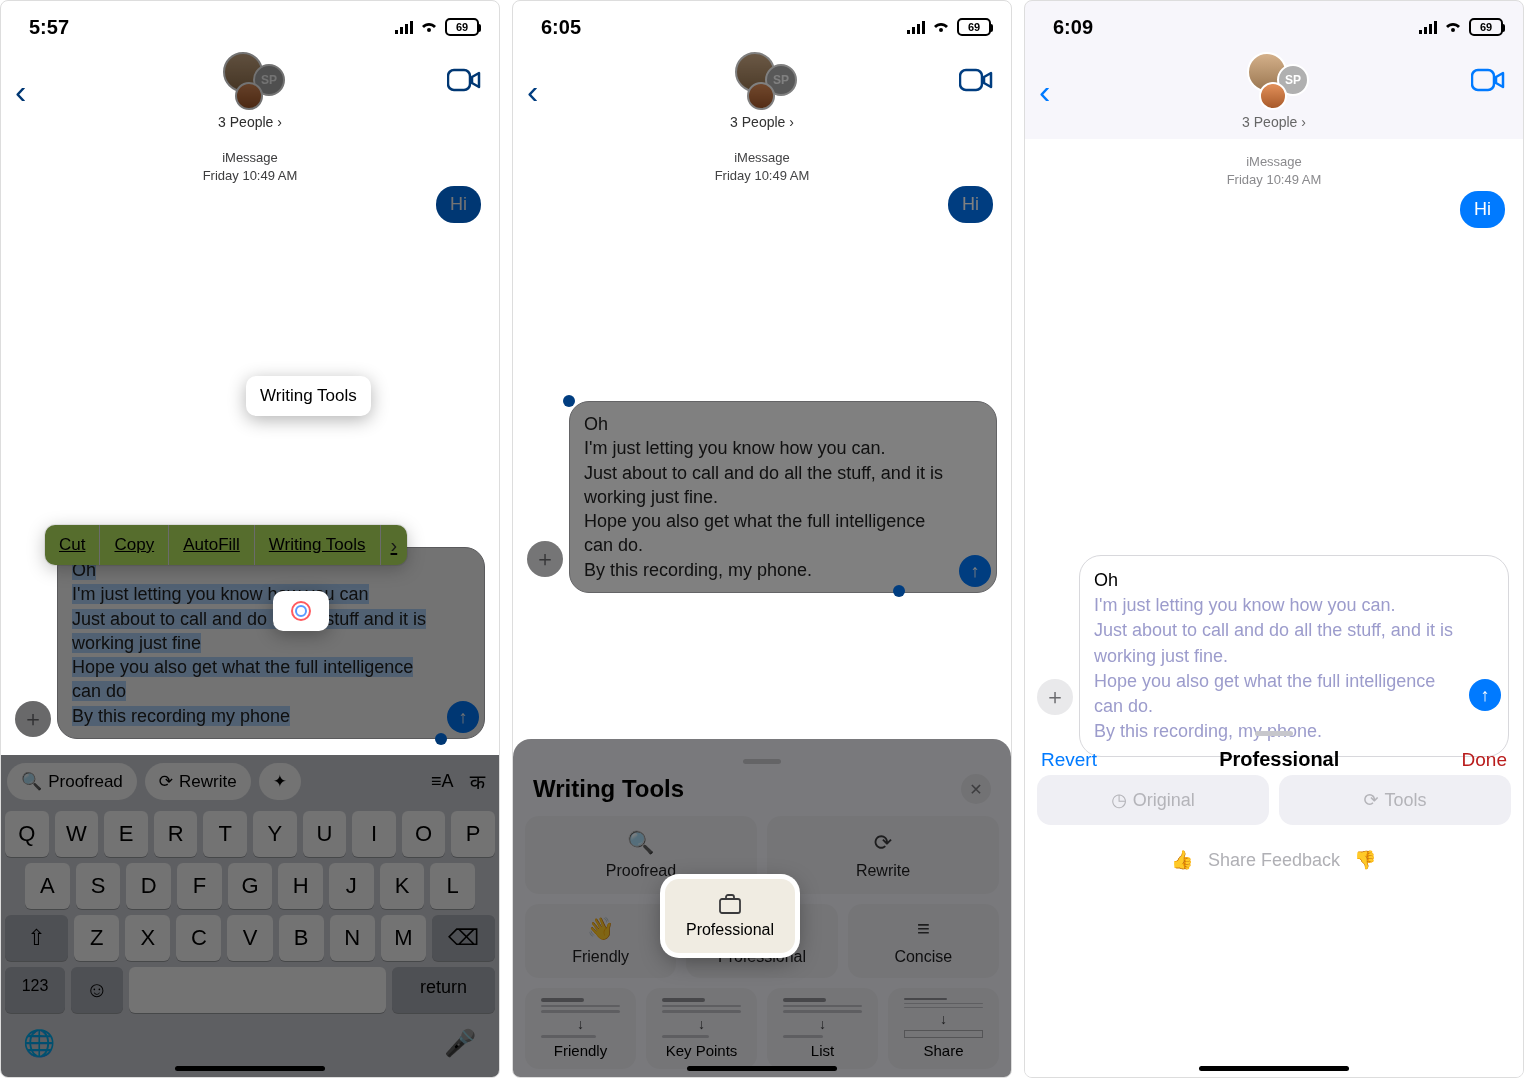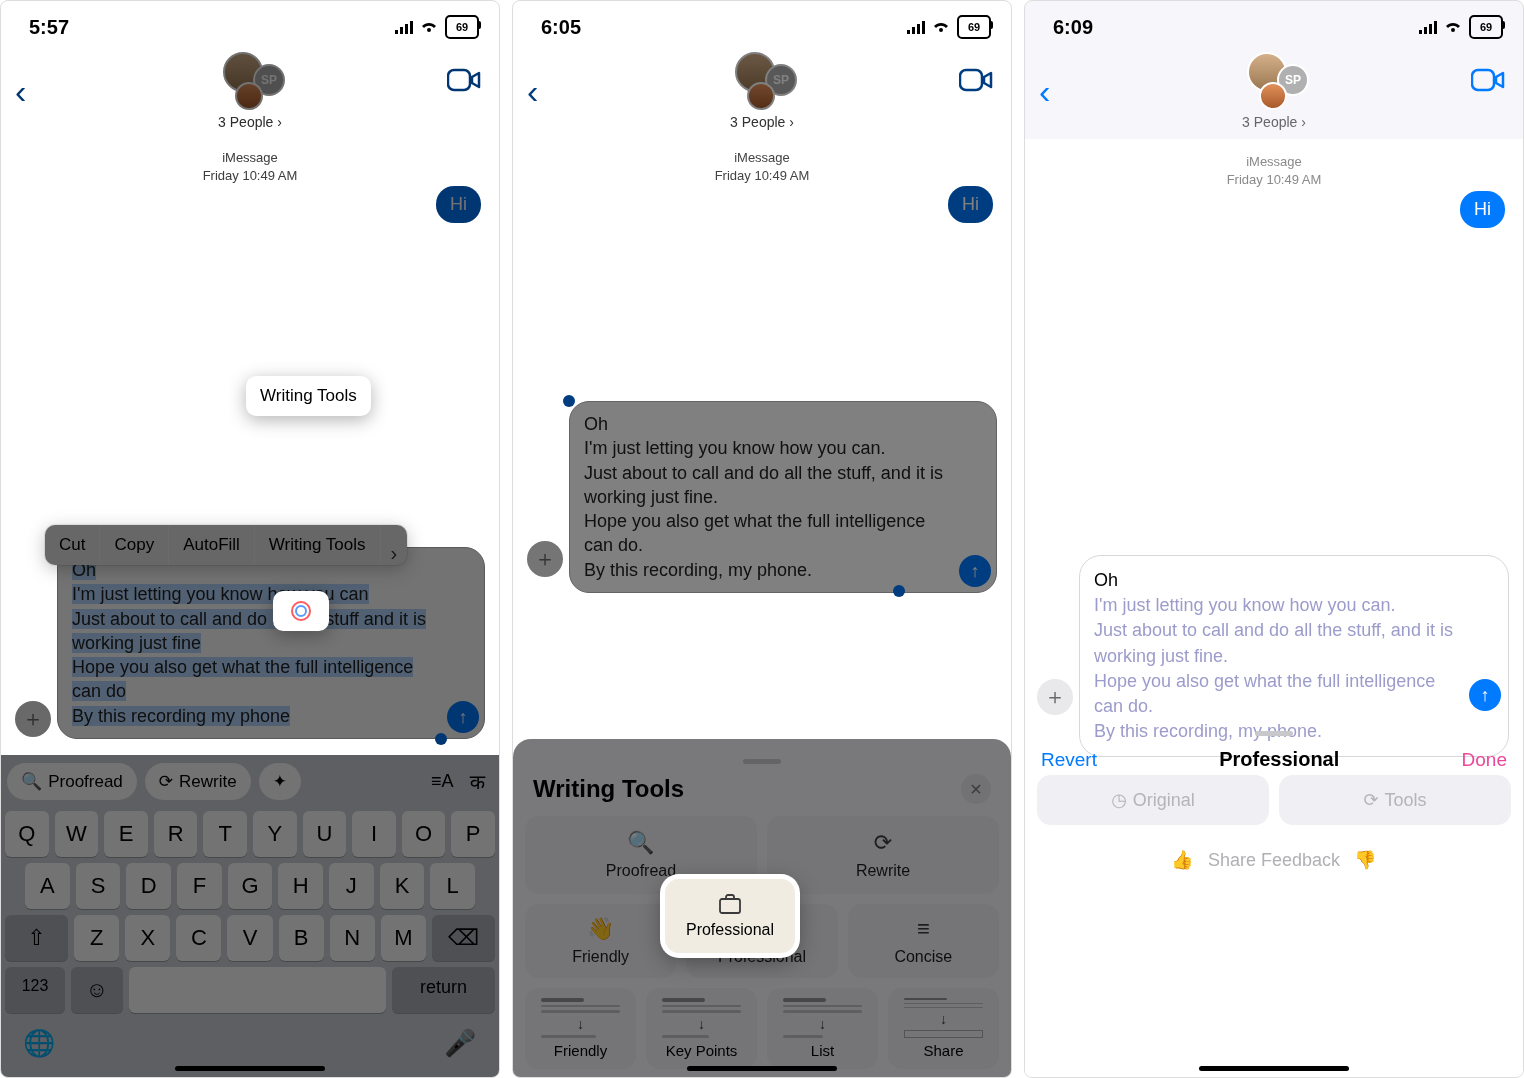--- a/index.html
+++ b/index.html
@@ -4,21 +4,21 @@
 <style>
   * { box-sizing: border-box; margin: 0; padding: 0; font-family: -apple-system, "SF Pro Text", "Helvetica Neue", Arial, sans-serif; }
   body { background: #fff; display: flex; gap: 12px; padding: 0; width: 1524px; height: 1078px; }
   .phone { flex: 1; border: 1px solid #ddd; border-radius: 8px; overflow: hidden; position: relative; background: #fff; }
   .dim { filter: brightness(0.45); }
   .dim-light { filter: brightness(0.50); }
   .statusbar { display: flex; justify-content: space-between; align-items: center; padding: 8px 20px 4px 28px; height: 48px; font-weight: 600; font-size: 20px; }
   .status-right { display:flex; align-items:center; gap:6px; }
   .sig { display:inline-flex; align-items:flex-end; gap:2px; height:14px;}
   .sig span{ width:3px; background:#000; display:inline-block; }
-  .battery { border:2px solid #000; border-radius:5px; width:34px; height:24px; position:relative; display:flex; align-items:center; justify-content:center; font-size:11px; font-weight:700;}
+  .battery { border:2px solid #000; border-radius:5px; width:34px; height:18px; position:relative; display:flex; align-items:center; justify-content:center; font-size:11px; font-weight:700;}
   .battery::after{content:""; position:absolute; right:-4px; top:4px; width:3px; height:8px; background:#000; border-radius:0 2px 2px 0;}
   .battery .lvl { font-size:11px; }
   .navbar { display:flex; align-items:center; padding: 4px 14px 10px 14px; position:relative; height:90px;}
   .back { color:#007aff; font-size:34px; font-weight:400; }
   .cam { position:absolute; right:18px; top:18px; color:#007aff; }
   .contact-stack { position:absolute; left:50%; transform:translateX(-50%); text-align:center; }
   .avatars { position:relative; width:70px; height:58px; margin:0 auto;}
   .ava { position:absolute; width:40px; height:40px; border-radius:50%; background:#c6c6c6; border:2px solid #fff;font-weight:bold;}
   .ava.a1{ left:8px; top:0; background:linear-gradient(#d4b08a,#9b7852);}
   .ava.a2{ right:0; top:12px; background:#b0b0b0; width:32px; height:32px; display:flex; align-items:center; justify-content:center; color:#fff; font-size:12px;}
@@ -28,21 +28,21 @@
   .bubble-out { background:#007aff; color:#fff; padding:8px 14px; border-radius:18px; position:absolute; right:18px; top:185px; font-size:18px;}
   .compose-area { position:absolute; bottom:0; left:0; right:0; }
   .input-wrap { position:relative; margin:0 14px 14px 56px; }
   .input-bubble { border:1px solid #c7c7cc; border-radius:20px; padding:10px 40px 10px 14px; font-size:18px; color:#222; background:#fff; min-height:44px; line-height:1.35;}
   .input-bubble .sel { background:#b3d7ff; }
   .handle { position:absolute; width:12px; height:12px; background:#007aff; border-radius:50%;}
   .handle.tl{ top:-6px; left:-6px;}
   .handle.br{ bottom:-6px; right:38px;}
   .plus-btn { position:absolute; left:14px; bottom:18px; width:36px;height:36px;border-radius:50%;background:#e9e9eb;display:flex;align-items:center;justify-content:center;color:#6a6a6e;font-size:22px;}
   .send-btn { position:absolute; right:6px; bottom:6px; width:32px;height:32px;border-radius:50%;background:#007aff;color:#fff;display:flex;align-items:center;justify-content:center;font-size:18px;}
-  .context-menu { position:absolute; top:378px; left:44px; display:flex; background:#e5e5e5; border-radius:10px; box-shadow:0 0 0 1px rgba(0,0,0,.08),0 4px 18px rgba(0,0,0,.25); overflow:hidden; align-items:flex-end;}
+  .context-menu { position:absolute; top:378px; left:44px; display:flex; background:#bef264; border-radius:10px; box-shadow:0 0 0 1px rgba(0,0,0,.08),0 4px 18px rgba(0,0,0,.25); overflow:hidden; align-items:center;text-decoration:underline;}
   .ctx-item{ padding:10px 14px; font-size:17px; border-right:1px solid #eee; color:#000;}
   .ctx-item:last-of-type{border-right:none;}
   .ctx-more{ padding:0 10px; font-size:20px; color:#333;}
   
   .suggest-row { display:flex; align-items:center; gap:8px; padding:8px 6px; background:#d1d4da; }
   .pill{ background:#fff; border-radius:22px; padding:8px 14px; font-size:17px; display:flex;align-items:center;gap:6px;}
   .pill.icon-only{ padding:8px 14px;}
   .key-row{ display:flex; gap:6px; padding:3px 4px; background:#d1d4da;}
   .key{ flex:1; background:#fff; border-radius:6px; text-align:center; padding:10px 0; font-size:22px; box-shadow:0 1px 0 rgba(0,0,0,.25);}
   .key.dark{ background:#adb1ba;}
@@ -77,21 +77,21 @@
   
   .result-box { position:absolute; left:54px; right:14px; top:550px; border:1px solid #d8d8dc; border-radius:22px; padding:12px 42px 12px 14px; font-size:18px; line-height:1.4;}
   .result-box .l1{ color:#000; }
   .result-box .rest{ color:#9c9ccc;}
   .send3 { position:absolute; right:22px; top:678px; width:32px;height:32px;border-radius:50%;background:#007aff;color:#fff;display:flex;align-items:center;justify-content:center;font-size:18px;}
   .plus3 { position:absolute; left:12px; top:678px; width:36px;height:36px;border-radius:50%;background:#e9e9eb;display:flex;align-items:center;justify-content:center;color:#6a6a6e;font-size:22px;}
   .grabber{ width:38px;height:5px;border-radius:3px;background:#c7c7cc;margin:6px auto;}
   .s3-bar{ display:flex; justify-content:space-between; align-items:center; padding:6px 16px 4px;}
   .s3-bar .rev{ color:#007aff; font-size:19px;}
   .s3-bar .ttl{ font-weight:700; font-size:20px;}
-  .s3-bar .done{ color:#ec4899; font-size:19px;}
+  .s3-bar .done{ color:#b91c1c; font-size:19px;}
   .s3-row{ display:flex; gap:10px; padding:0 12px 14px;}
   .s3-tile{ flex:1; background:#efeff4; border-radius:14px; padding:14px 0; text-align:center; color:#b4b4b9; font-size:18px; display:flex;align-items:center;justify-content:center;gap:6px;}
   .feedback{ display:flex; align-items:center; justify-content:center; gap:14px; padding:10px 0 28px; color:#b0b0b5; font-size:18px;}
   svg{display:block;}
 </style>
 </head>
 <body>
 
 <div class="phone">
   <div class="dim" style="position:absolute;inset:0;">

